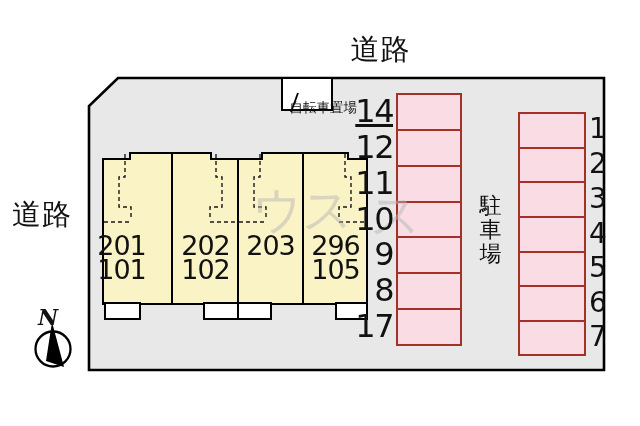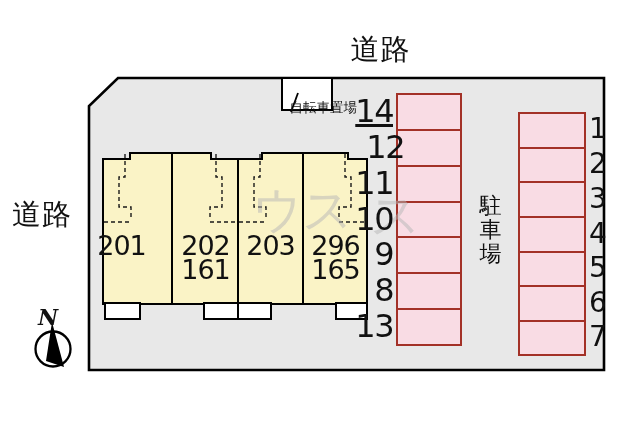--- a/index.html
+++ b/index.html
@@ -80,40 +80,41 @@
 
   <div class="lbl road" style="left:338px;top:33px;width:85px;text-align:center;">道路</div>
   <div class="lbl road" style="left:12px;top:198px;width:58px;text-align:center;">道路</div>
 
   <div class="lbl small" style="left:253px;top:100px;width:104px;text-align:right;">自転車置場</div>
 
   <div class="lbl vtext" style="left:479px;top:194px;">駐車場</div>
 
   <div class="lbl unit" style="left:89px;">
     <span>201</span><br>
+    <span>101</span>
   </div>
   <div class="lbl unit" style="left:173px;">
     <span>202</span><br>
-    <span>161</span>
+    <span>102</span>
   </div>
   <div class="lbl unit" style="left:238px;">
     <span>203</span><br>
   </div>
   <div class="lbl unit" style="left:303px;">
     <span>296</span><br>
-    <span>165</span>
+    <span>105</span>
   </div>
 
   <div class="lbl numL" style="left:343px;top:95px;text-decoration:underline;">14</div>
-  <div class="lbl numL" style="left:354px;top:131px;">12</div>
+  <div class="lbl numL" style="left:343px;top:131px;">12</div>
   <div class="lbl numL" style="left:343px;top:167px;">11</div>
   <div class="lbl numL" style="left:343px;top:203px;">10</div>
   <div class="lbl numL" style="left:343px;top:238px;">9</div>
   <div class="lbl numL" style="left:343px;top:274px;">8</div>
-  <div class="lbl numL" style="left:343px;top:310px;">13</div>
+  <div class="lbl numL" style="left:343px;top:310px;">17</div>
 
   <div class="lbl numR" style="left:589px;top:115px;">1</div>
   <div class="lbl numR" style="left:589px;top:150px;">2</div>
   <div class="lbl numR" style="left:589px;top:185px;">3</div>
   <div class="lbl numR" style="left:589px;top:220px;">4</div>
   <div class="lbl numR" style="left:589px;top:254px;">5</div>
   <div class="lbl numR" style="left:589px;top:289px;">6</div>
   <div class="lbl numR" style="left:589px;top:323px;">7</div>
 
   <div class="lbl north" style="left:38px;top:305px;">N</div>

